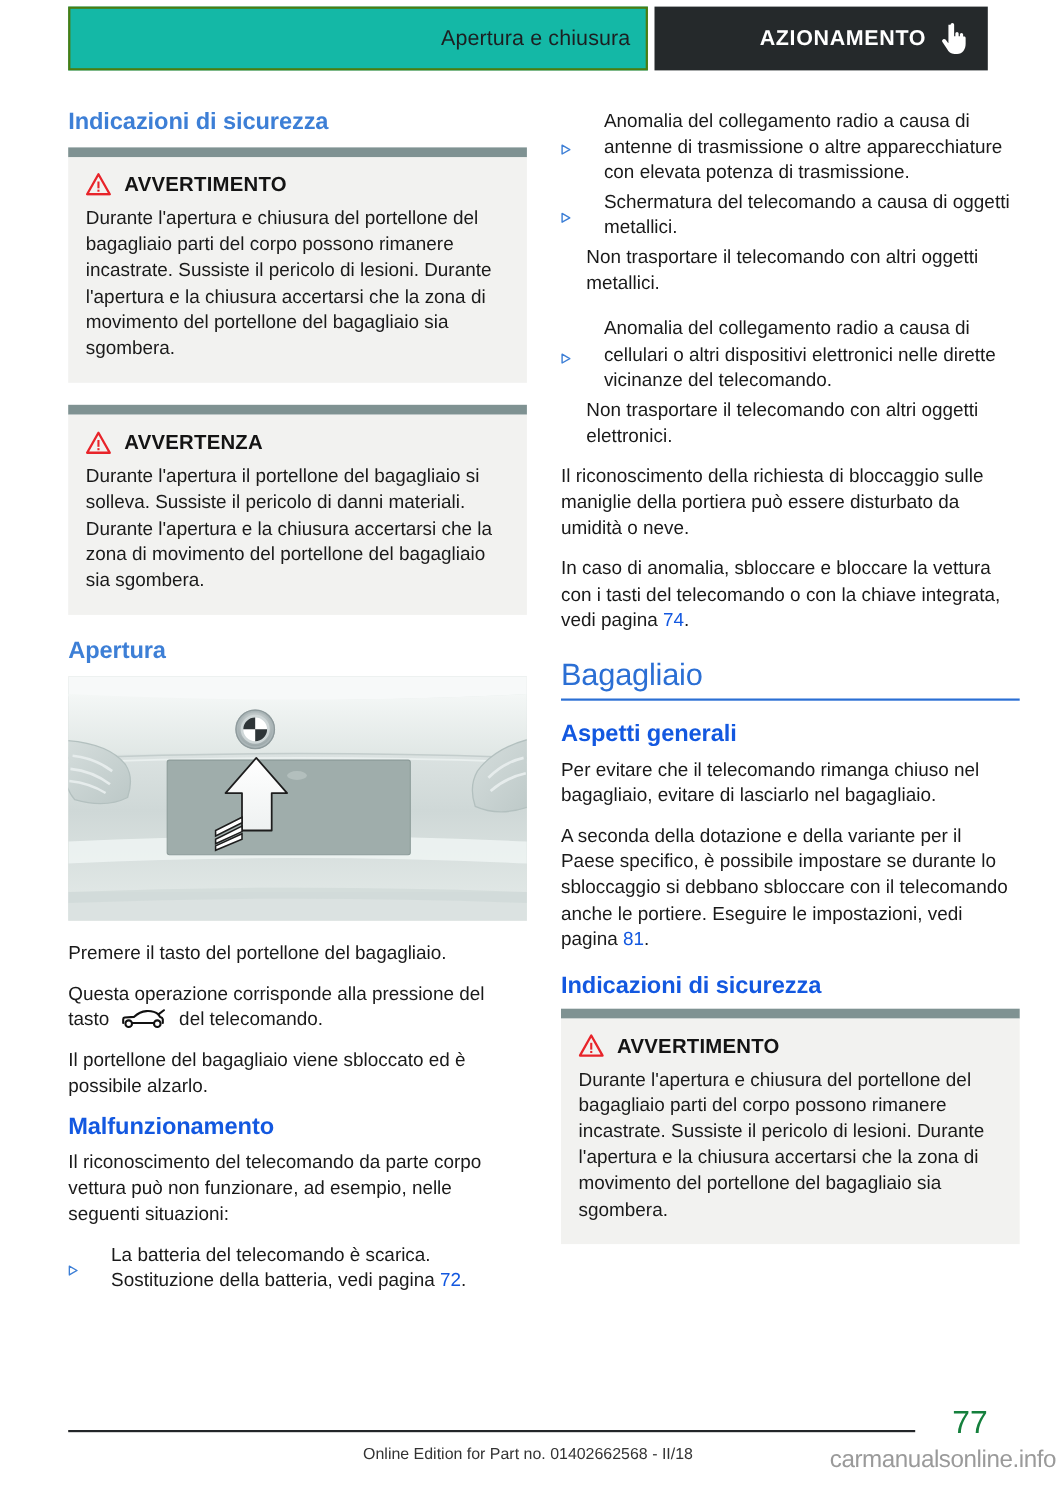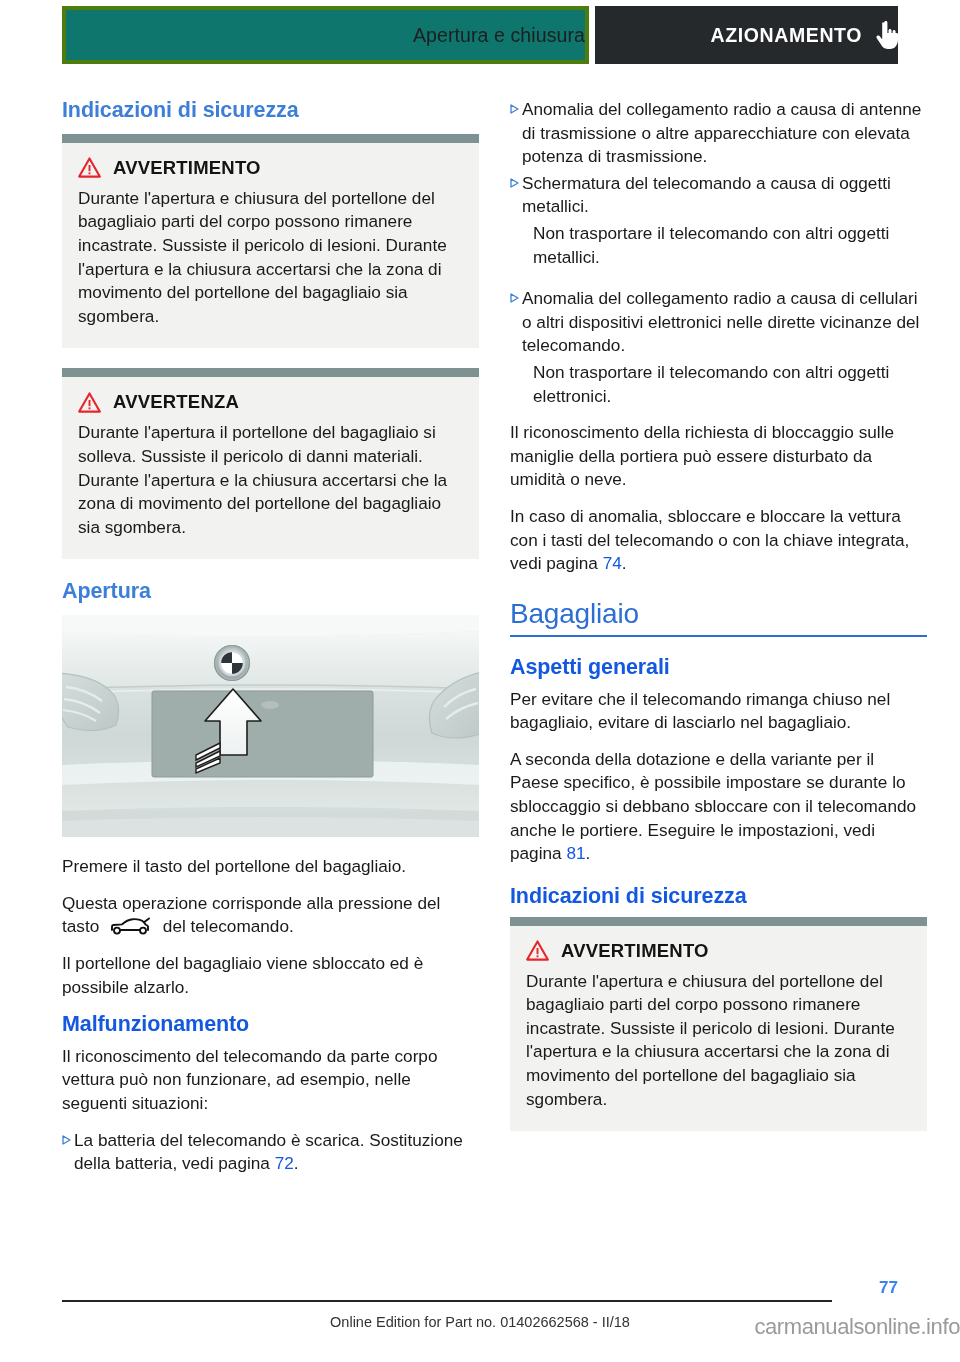--- a/index.html
+++ b/index.html
@@ -25,37 +25,39 @@
     position: absolute;
     left: 62px;
     top: 6px;
     width: 836px;
     height: 58px;
     display: flex;
     align-items: stretch;
   }
   .header-tab-chapter {
     flex: 1 1 auto;
-    border: 4px solid #4d7c0f;
-    background: #0f766e;
+    border: 2px solid #4d7c0f;
+    background: #14b8a6;
     display: flex;
     align-items: center;
     justify-content: flex-end;
+    padding-right: 14px;
   }
   .header-tab-chapter-label {
     font-size: 19.5px;
     color: #1c1f21;
     letter-spacing: 0.1px;
   }
   .header-tab-section {
     flex: 0 0 303px;
     background: #25292b;
     display: flex;
     align-items: center;
     justify-content: flex-end;
+    padding-right: 20px;
     margin-left: 6px;
     gap: 14px;
   }
   .header-tab-section-label {
     font-size: 19.5px;
     font-weight: bold;
     color: #ffffff;
     letter-spacing: 0.6px;
   }
   .hand-icon { width: 22px; height: 28px; display: block; }
@@ -136,22 +138,23 @@
   .warnbox-text {
     font-size: 17.2px;
     line-height: 23.6px;
     color: #1a1a1a;
   }
 
   
   ul.bullets { list-style: none; }
   ul.bullets li {
     display: flex;
-    gap: 1px;
+    gap: 28px;
     margin-bottom: 3px;
+    align-items: center;
   }
   .bullet-marker {
     flex: 0 0 auto;
     width: 11px;
     padding-top: 6px;
   }
   .tri-right { width: 9px; height: 10px; display: block; }
   .bullet-text {
     flex: 1 1 auto;
     font-size: 17.2px;
@@ -194,23 +197,23 @@
   }
   .footer-rule {
     height: 2px;
     background: #232629;
     width: 770px;
   }
   .footer-pageno {
     position: absolute;
     right: 0px;
     top: -22px;
-    font-size: 17px;
-    font-weight: bold;
-    color: #3b82f6;
+    font-size: 29px;
+    font-weight: normal;
+    color: #15803d;
   }
   .footer-edition {
     position: absolute;
     left: 0;
     top: 14px;
     width: 836px;
     text-align: center;
     font-size: 14.5px;
     color: #333333;
     font-family: "Liberation Sans", sans-serif;

